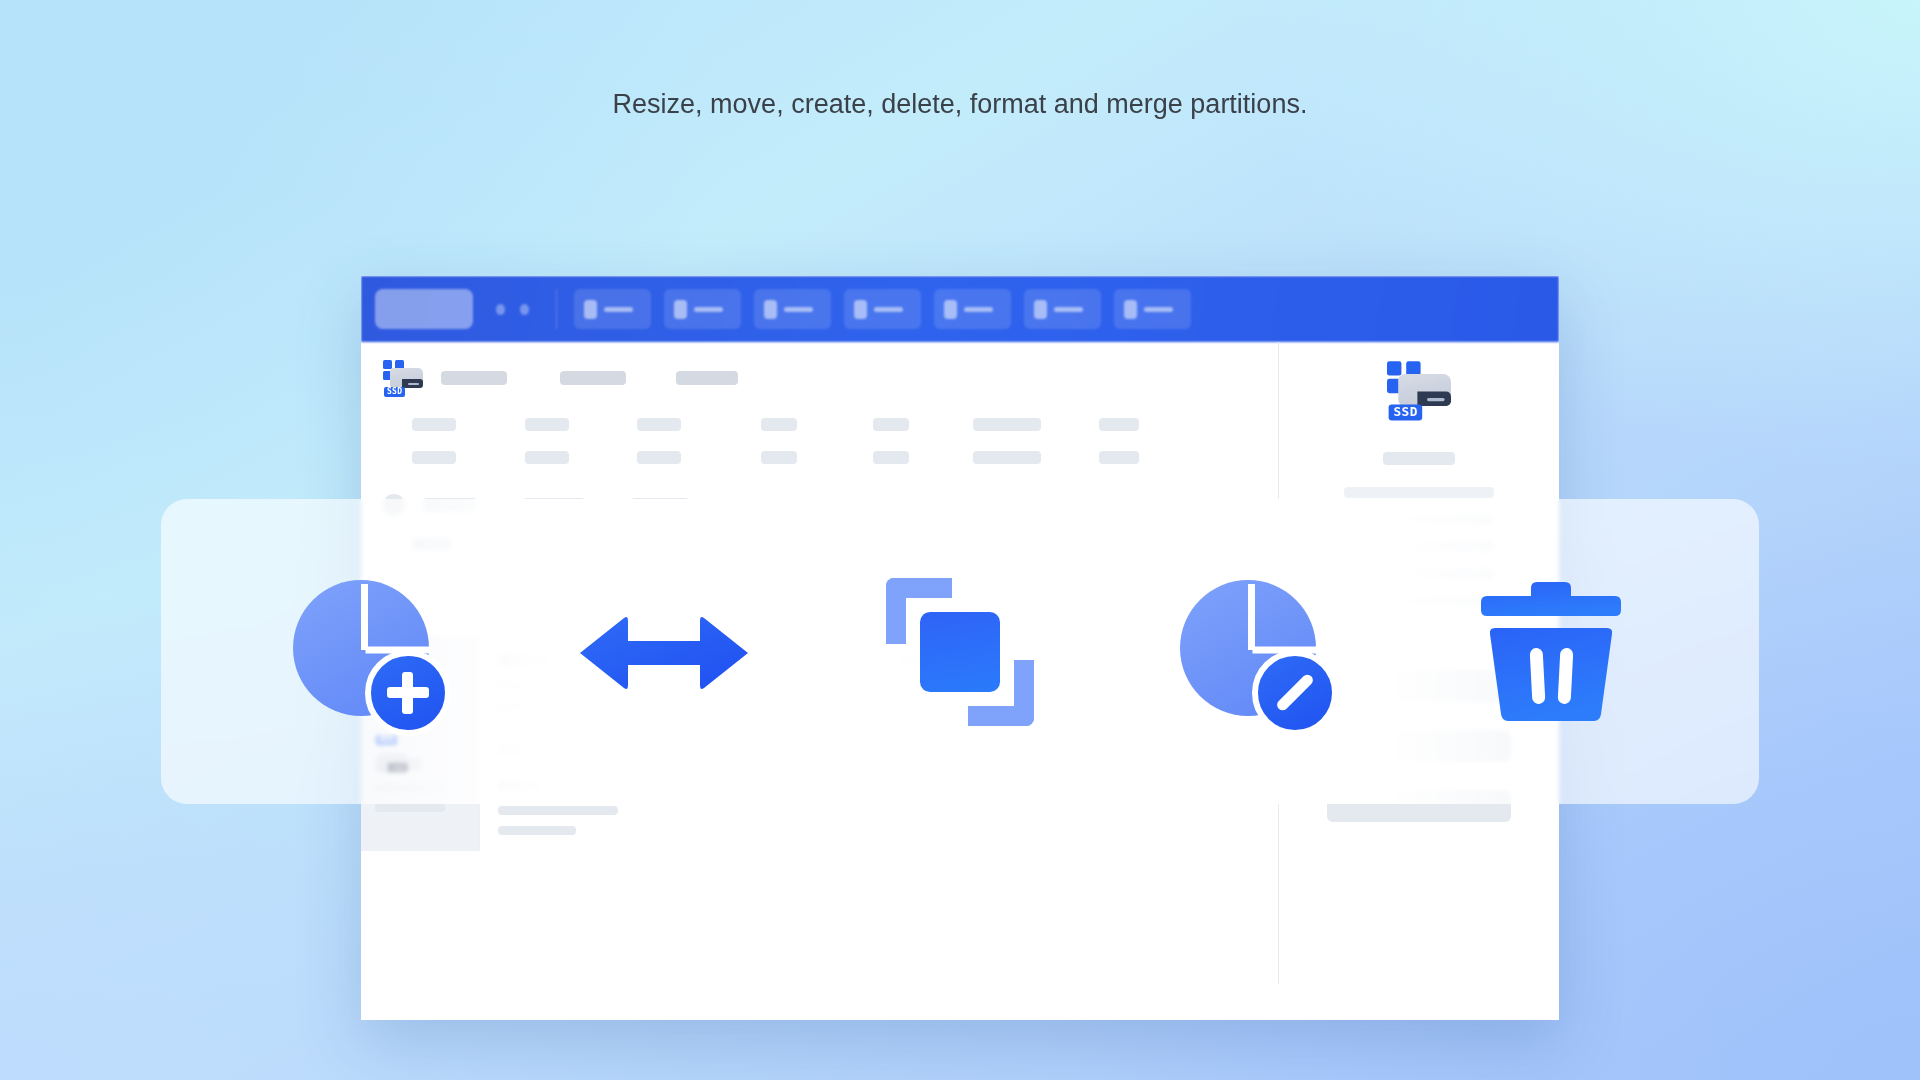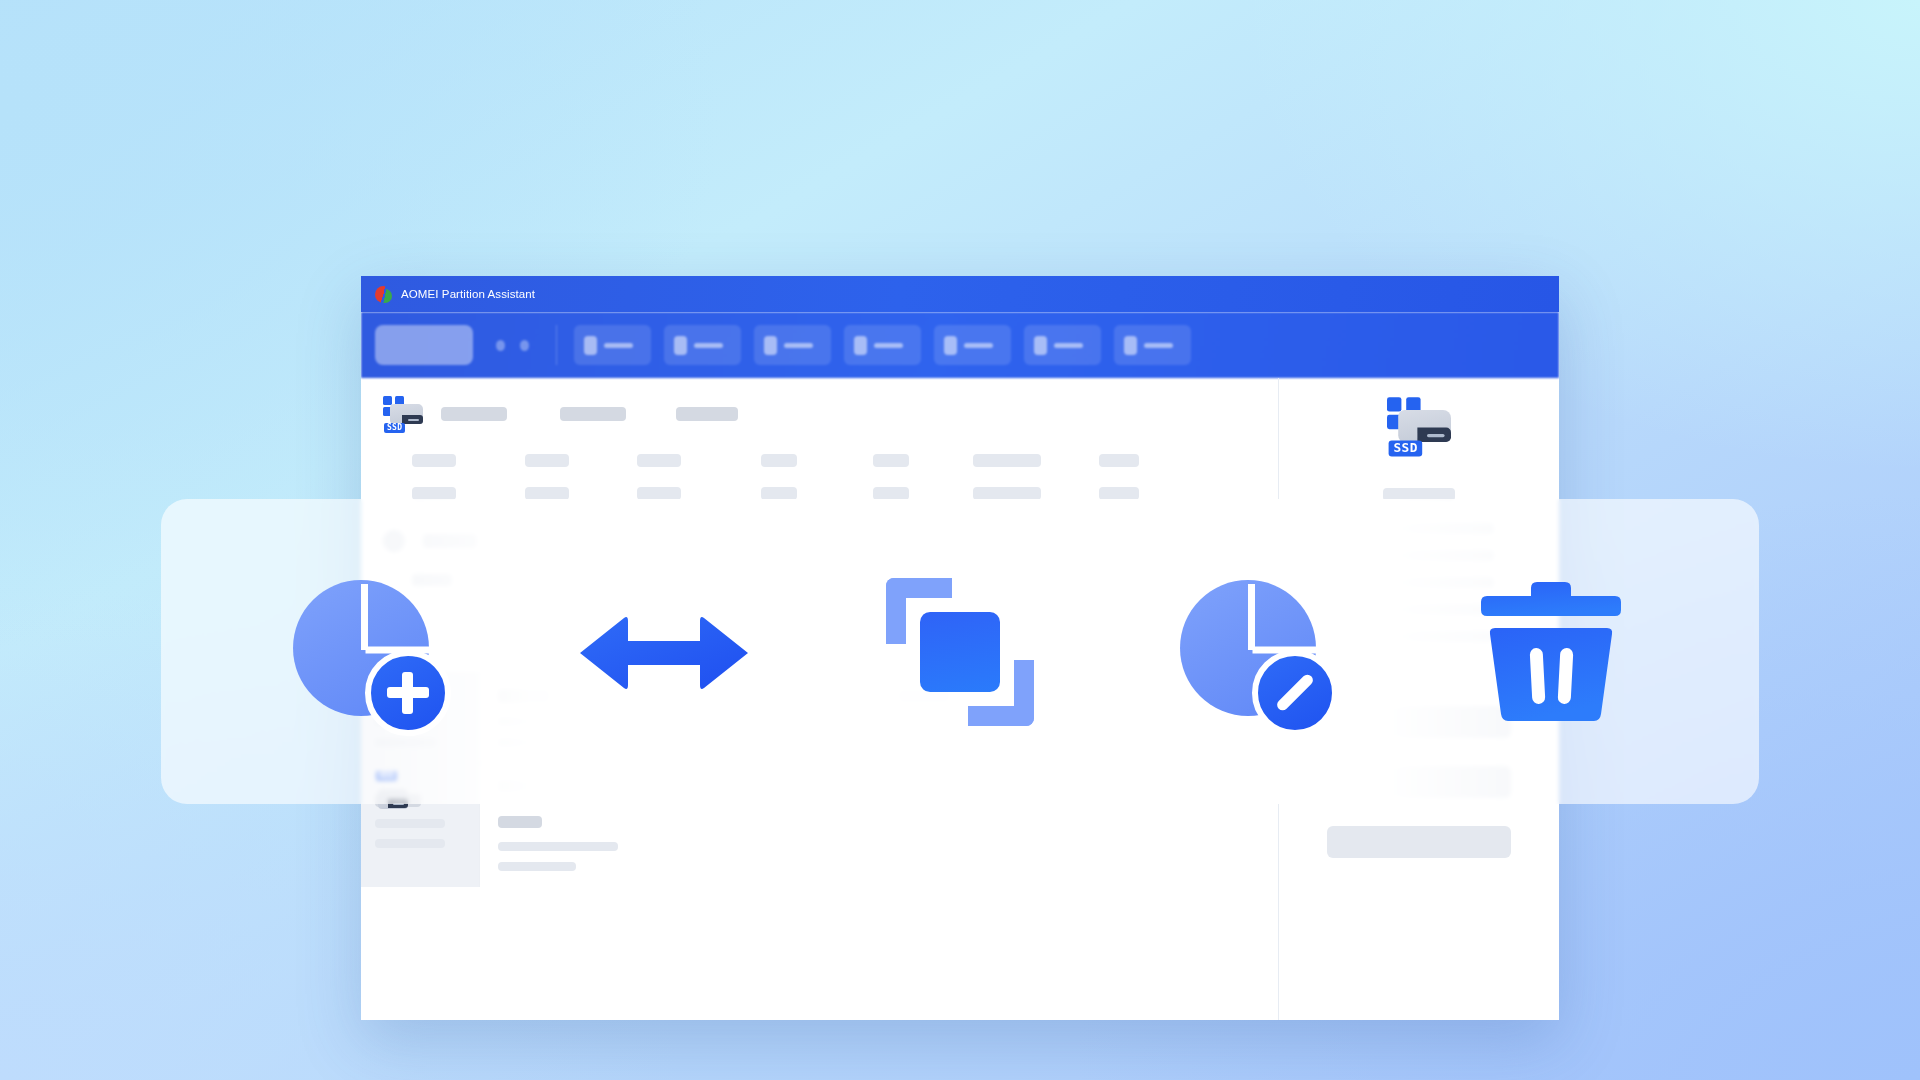--- a/index.html
+++ b/index.html
@@ -168,31 +168,25 @@
     background:linear-gradient(170deg,#2f63f7 0%,#2a7bfb 100%);
   }
 
   
   .trash { position:absolute; left:8px; top:8px; width:144px; height:144px; }
 </style>
 </head>
 <body>
 
 <div class="hero">
+  <p>Resize, move, create, delete, format and merge partitions.</p>
 </div>
 
 <div class="window">
 
-  <div class="titlebar">
-    <span class="app-logo">
-      <span class="pie-r"></span>
-        <span class="pie-g"></span>
-    </span>
-    <span class="titlebar-text">AOMEI Partition Assistant</span>
-  </div>
 
   <div class="toolbar">
     <div class="tb-main"></div>
     <div class="tb-dots">
       <span class="tb-dot"></span>
       <span class="tb-dot"></span>
     </div>
     <div class="tb-sep"></div>
     <div class="tb-btn">
         <span class="sq"></span>

